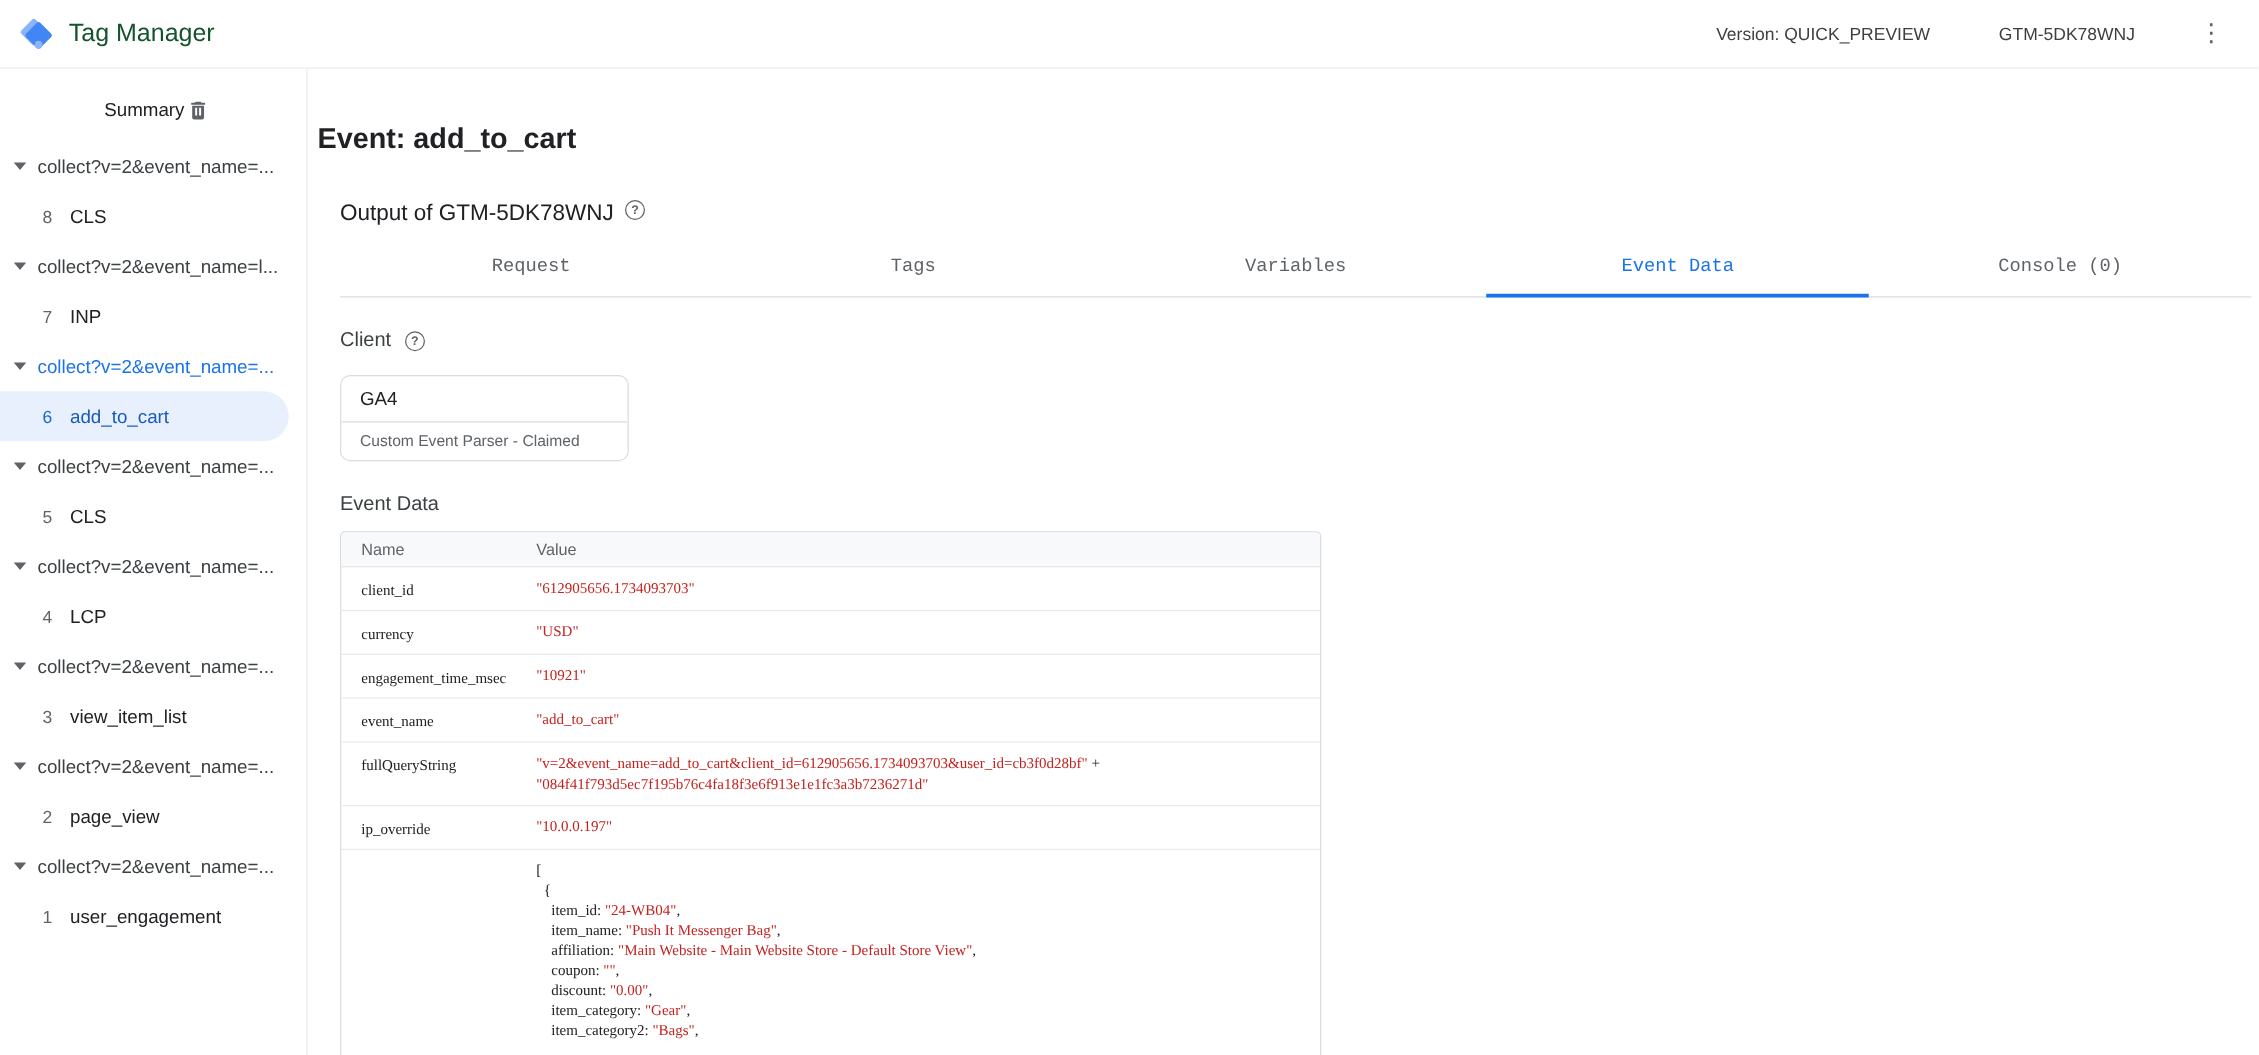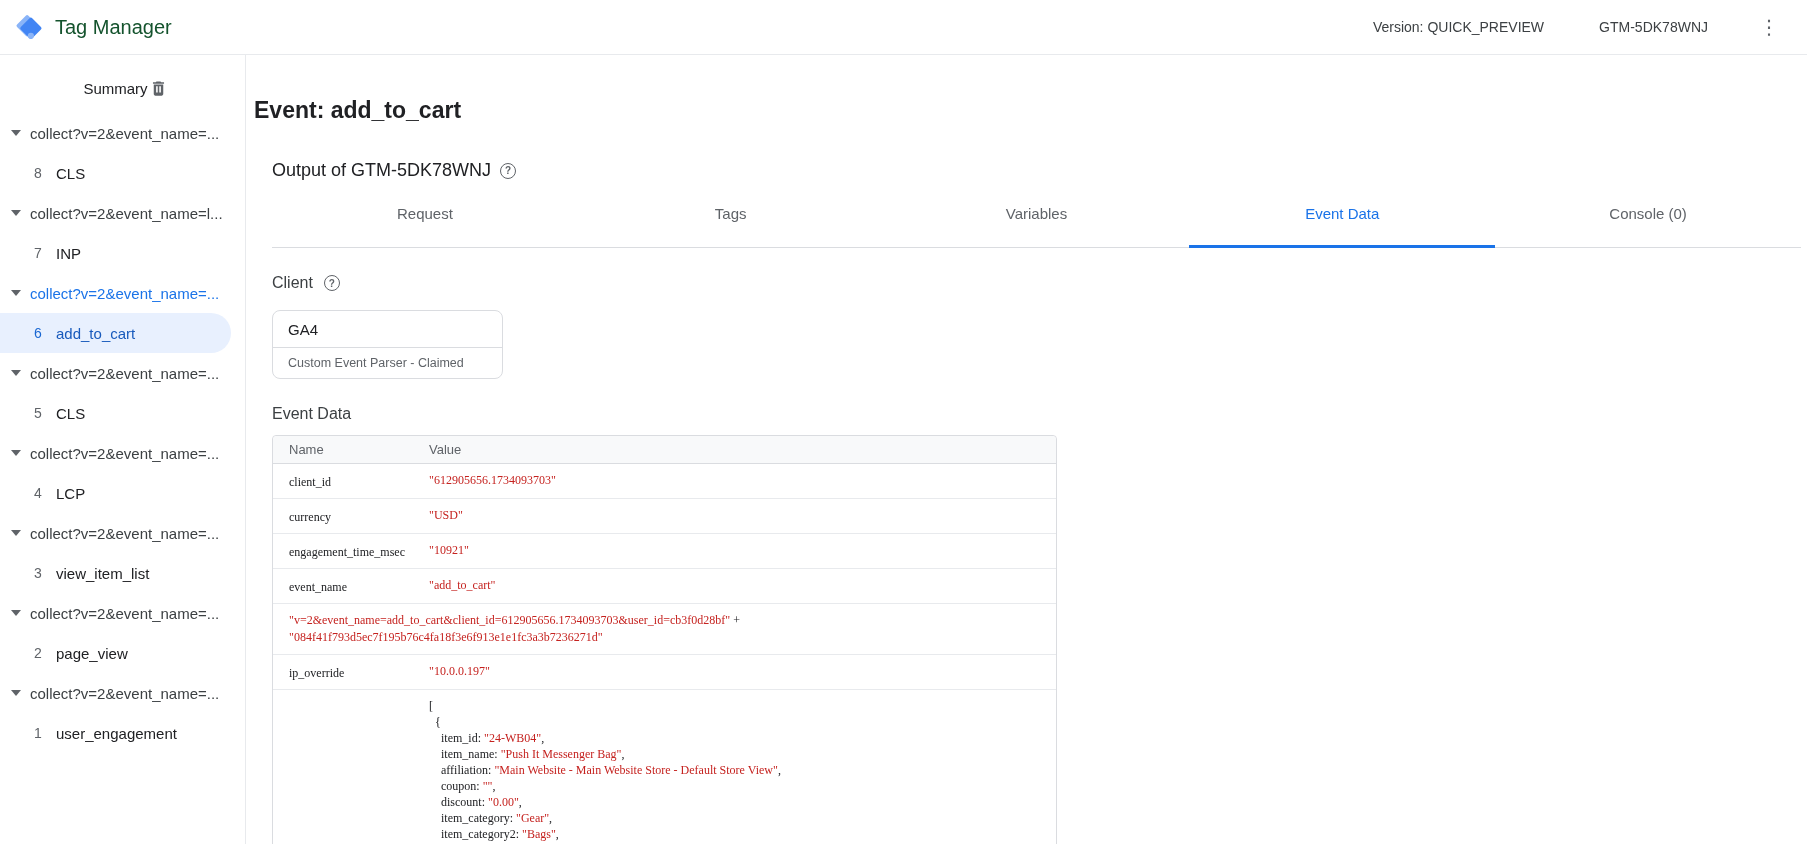--- a/index.html
+++ b/index.html
@@ -37,29 +37,29 @@
   .sb-child .num { font-size:14px; color:#5f6368; width:22px; flex:none; }
   .sb-child .nm { font-size:15px; color:#202124; }
   .sb-child.sel { background:#e8f0fe; }
   .sb-child.sel .num { color:#1967d2; }
   .sb-child.sel .nm { color:#185abc; }
 
   
   .main { flex:1; padding-top:42px; overflow:hidden; }
   .page-title { font-size:23px; color:#202124; margin-left:8px; }
   .content { margin-left:26px; margin-right:6px; }
-  .output-heading { margin-top:36px; font-size:18px; color:#202124; display:flex; align-items:center; gap:9px; }
+  .output-heading { margin-top:36px; font-size:18px; color:#202124; display:flex; gap:9px; }
   .help-icon { width:16px; height:16px; border-radius:50%; border:1.5px solid #5f6368; color:#5f6368;
     font-size:10px; font-weight:700; display:inline-flex; align-items:center; justify-content:center;
     cursor:pointer; flex:none; }
 
   .tabbar { display:flex; margin-top:10px; position:relative; }
   .tabbar::after { content:''; position:absolute; left:0; right:0; bottom:0; height:1px; background:#dadce0; }
-  .tab { flex:1; text-align:center; padding:14px 0 26px; font-size:15px; color:#5f6368;
-    cursor:pointer; position:relative; }
+  .tab { flex:1; text-align:center; padding:14px 0 16px; font-size:15px; color:#5f6368;
+    cursor:pointer; position:relative;font-family:Liberation Mono, monospace; }
   .tab.active { color:#1a73e8; font-weight:500; }
   .tab.active::before { content:''; position:absolute; left:0; right:0; bottom:0; height:3px;
     background:#1a73e8; z-index:1; }
 
   .section-label { margin-top:26px; font-size:16px; color:#3c4043; display:flex; align-items:center; gap:11px; }
   .client-box { margin-top:18px; width:231px; border:1px solid #dadce0; border-radius:8px;
     overflow:hidden; cursor:pointer; background:#fff; }
   .client-name { padding:10px 15px 9px; font-size:15px; color:#202124; border-bottom:1px solid #dadce0; }
   .client-desc { padding:8px 15px; font-size:12.5px; color:#5f6368; }
 
@@ -235,20 +235,21 @@
                 <div class="vline"><span class="str">"10921"</span></div>
               </div>
             </div>
             <div class="trow">
               <div class="tcell name"><span>event_name</span></div>
               <div class="tcell value">
                 <div class="vline"><span class="str">"add_to_cart"</span></div>
               </div>
             </div>
             <div class="trow">
+              <div class="tcell name"><span>fullQueryString</span></div>
               <div class="tcell value">
                 <div class="vline"><span class="str">"v=2&amp;event_name=add_to_cart&amp;client_id=612905656.1734093703&amp;user_id=cb3f0d28bf"</span><span> +</span></div>
                 <div class="vline"><span class="str">"084f41f793d5ec7f195b76c4fa18f3e6f913e1e1fc3a3b7236271d"</span></div>
               </div>
             </div>
             <div class="trow">
               <div class="tcell name"><span>ip_override</span></div>
               <div class="tcell value">
                 <div class="vline"><span class="str">"10.0.0.197"</span></div>
               </div>

